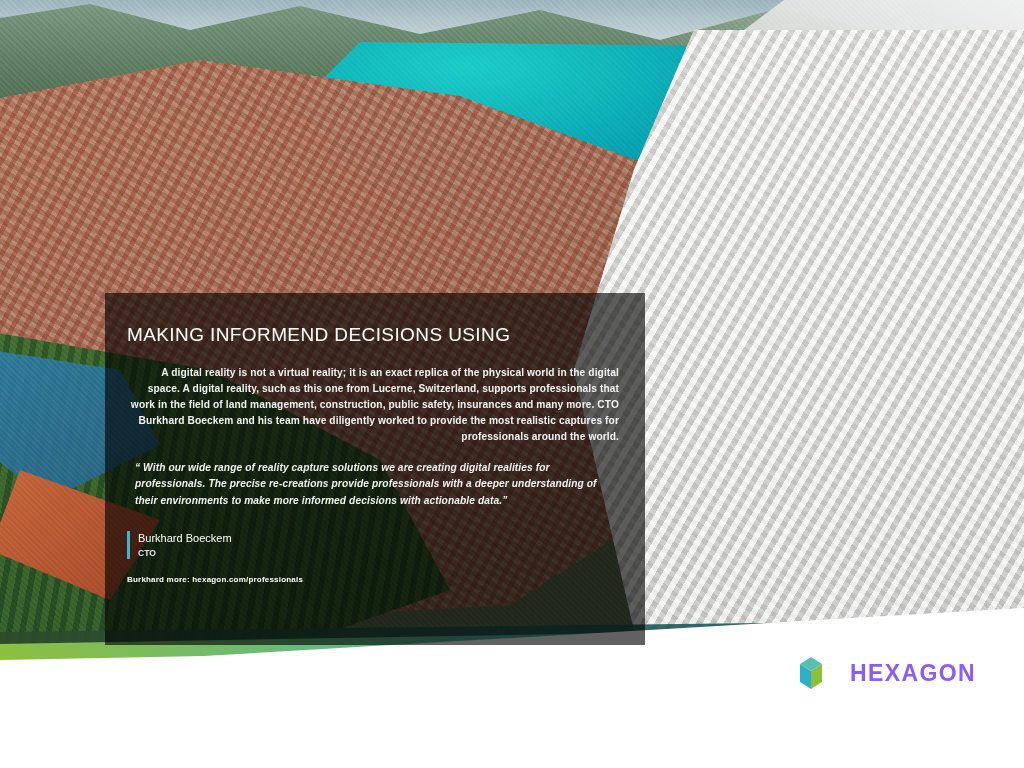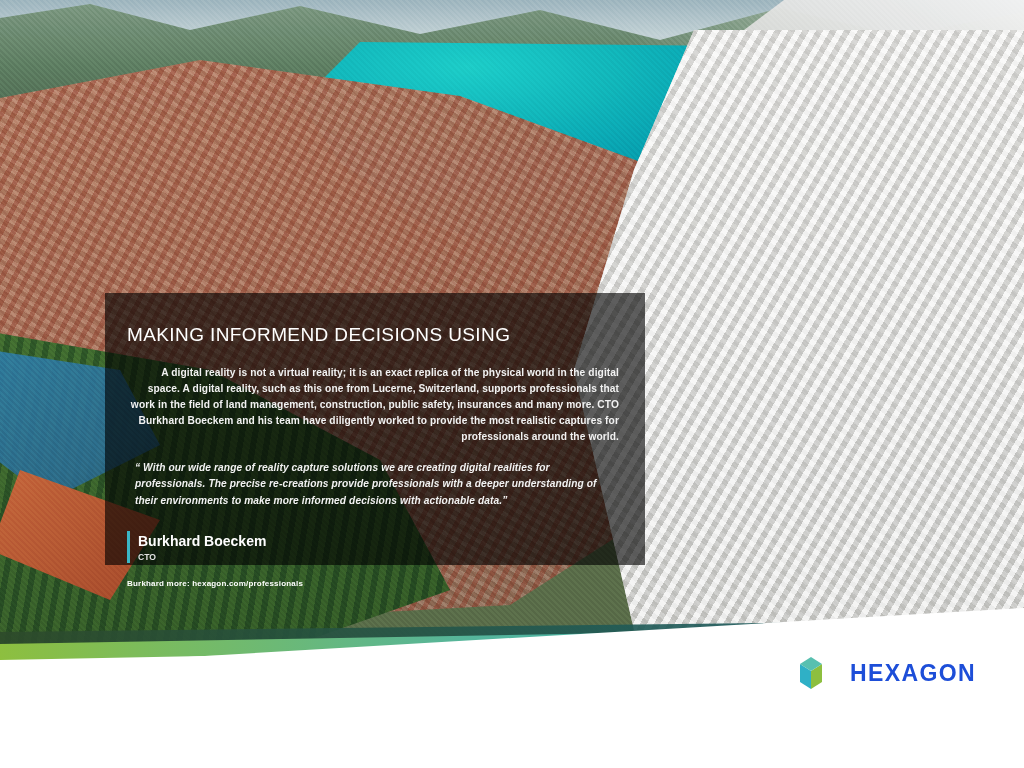--- a/index.html
+++ b/index.html
@@ -121,21 +121,21 @@
   .swoosh-dark {
     position: absolute; left: 0; bottom: 118px; width: 1024px; height: 30px;
     background: linear-gradient(90deg,#2d4a2a 0%, #1f5a56 60%, #17555f 100%);
     clip-path: polygon(0 12px, 1024px 0, 1024px 8px, 0 26px);
     opacity: .9;
   }
 
   
   .panel {
     position: absolute; left: 105px; top: 293px;
-    width: 540px; height: 272px;
+    width: 540px; height: 352px;
     background: rgba(0,0,0,.62);
     padding: 30px 26px 0 22px;
     color: #ffffff;
   }
   .panel h1 {
     font-size: 19px; font-weight: 400; letter-spacing: .4px;
     line-height: 1.28; color:#ffffff; text-transform: uppercase;
     margin-bottom: 18px;
   }
   .panel p.body {
@@ -143,32 +143,32 @@
     letter-spacing: .1px; margin-bottom: 16px; color:#f2f2f2;text-align:right;
   }
   .panel p.quote {
     font-size: 10.2px; line-height: 1.58; font-style: italic; font-weight: 700;
     letter-spacing: .1px; color:#f2f2f2; margin-bottom: 22px; margin-left: 8px;
   }
   .attrib { display: flex; align-items: stretch; margin-bottom: 16px; }
   .attrib .rule {
     width: 3px; background:#3ab6c6; margin-right: 8px;
   }
-  .attrib .who { font-size: 14px; font-weight: 700; line-height: 1.45; }
+  .attrib .who { font-size: 11px; font-weight: 400; line-height: 1.45; }
   .attrib .role { font-size: 8.6px; font-weight: 700; line-height: 1.45; color:#e2e2e2; }
   .discover { font-size: 8px; font-weight: 700; letter-spacing: .2px; color:#ffffff; }
 
   
   .logo {
     position: absolute; right: 48px; bottom: 75px;
     display: flex; align-items: center; gap: 12px;
   }
   .logo svg { display:block; }
   .logo .wordmark {
-    font-size: 23px; font-weight: 700; letter-spacing: 1.4px; color:#1d4ed8;
+    font-size: 23px; font-weight: 700; letter-spacing: 1.4px; color:#8b5cf6;
   }
 </style>
 </head>
 <body>
 
 <div id="slide">
 
   <div class="photo">
     <div class="layer sky"></div>
     <div class="layer mtn-far"></div>

